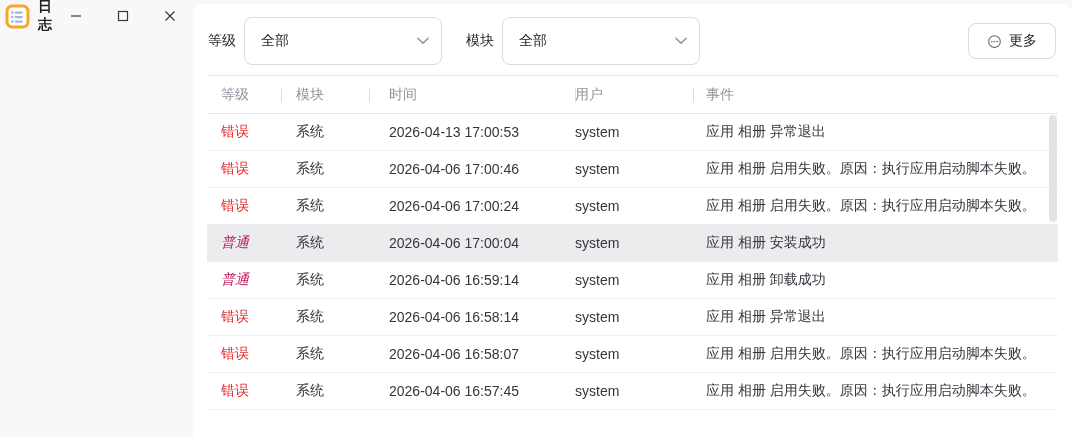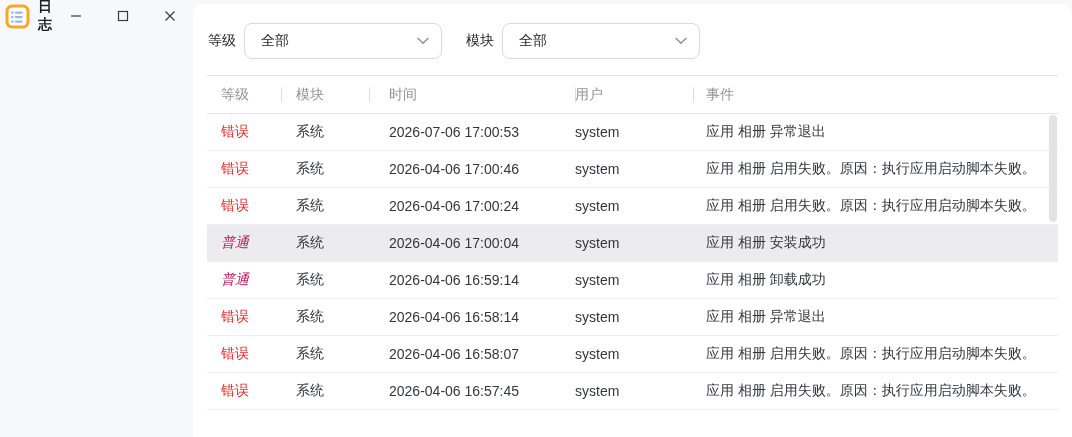--- a/index.html
+++ b/index.html
@@ -38,21 +38,21 @@
   }
 
   
   .filterbar {
     display: flex; align-items: center;
     padding: 17px 16px 0 15px;
     height: 57px; flex: 0 0 57px;
   }
   .filter-label { color: #262626; margin-right: 8px; }
   .select {
-    width: 198px; height: 36px;
+    width: 198px; height: 48px;
     border: 1px solid #d9d9de; border-radius: 8px;
     background: #fff;
     display: flex; align-items: center;
     padding: 0 12px 0 16px;
     cursor: pointer;
   }
   .select .sel-value { flex: 1; color: #262626; }
   .select + .filter-label { margin-left: 24px; }
   .chev { color: #8a8f99; display: inline-flex; }
   .filter-spacer { flex: 1; }
@@ -157,20 +157,31 @@
         <span class="chev">
           <svg width="12" height="8" viewBox="0 0 12 8" fill="none">
               <path d="M1 1.2 L6 6.2 L11 1.2" stroke="currentColor" stroke-width="1.4" stroke-linecap="round" stroke-linejoin="round"></path>
             </svg>
         </span>
       </div>
 
       <div class="filter-spacer"></div>
 
 
+      <button class="tool-btn">
+        <span class="ticon">
+          <svg width="15" height="15" viewBox="0 0 16 16" fill="none">
+            <circle cx="8" cy="8" r="6.2" stroke="currentColor" stroke-width="1.2"></circle>
+            <circle cx="5.2" cy="8" r="0.9" fill="currentColor"></circle>
+            <circle cx="8" cy="8" r="0.9" fill="currentColor"></circle>
+            <circle cx="10.8" cy="8" r="0.9" fill="currentColor"></circle>
+          </svg>
+        </span>
+        <span>更多</span>
+      </button>
     </div>
 
     <div class="table-area">
       <table>
         <colgroup>
           <col class="c-level">
             <col class="c-module">
             <col class="c-time">
             <col class="c-user">
             <col>
@@ -182,21 +193,21 @@
             <th>时间</th>
             <th>用户</th>
             <th>事件</th>
           </tr>
         </thead>
         <tbody>
 
         <tr>
             <td class="level-error">错误</td>
             <td>系统</td>
-            <td>2026-07-06 17:00:53</td>
+            <td>2026-04-13 17:00:53</td>
             <td>system</td>
             <td>应用 相册 异常退出</td>
           </tr>
             <tr>
             <td class="level-error">错误</td>
             <td>系统</td>
             <td>2026-04-06 17:00:46</td>
             <td>system</td>
             <td>应用 相册 启用失败。原因：执行应用启动脚本失败。</td>
           </tr>

